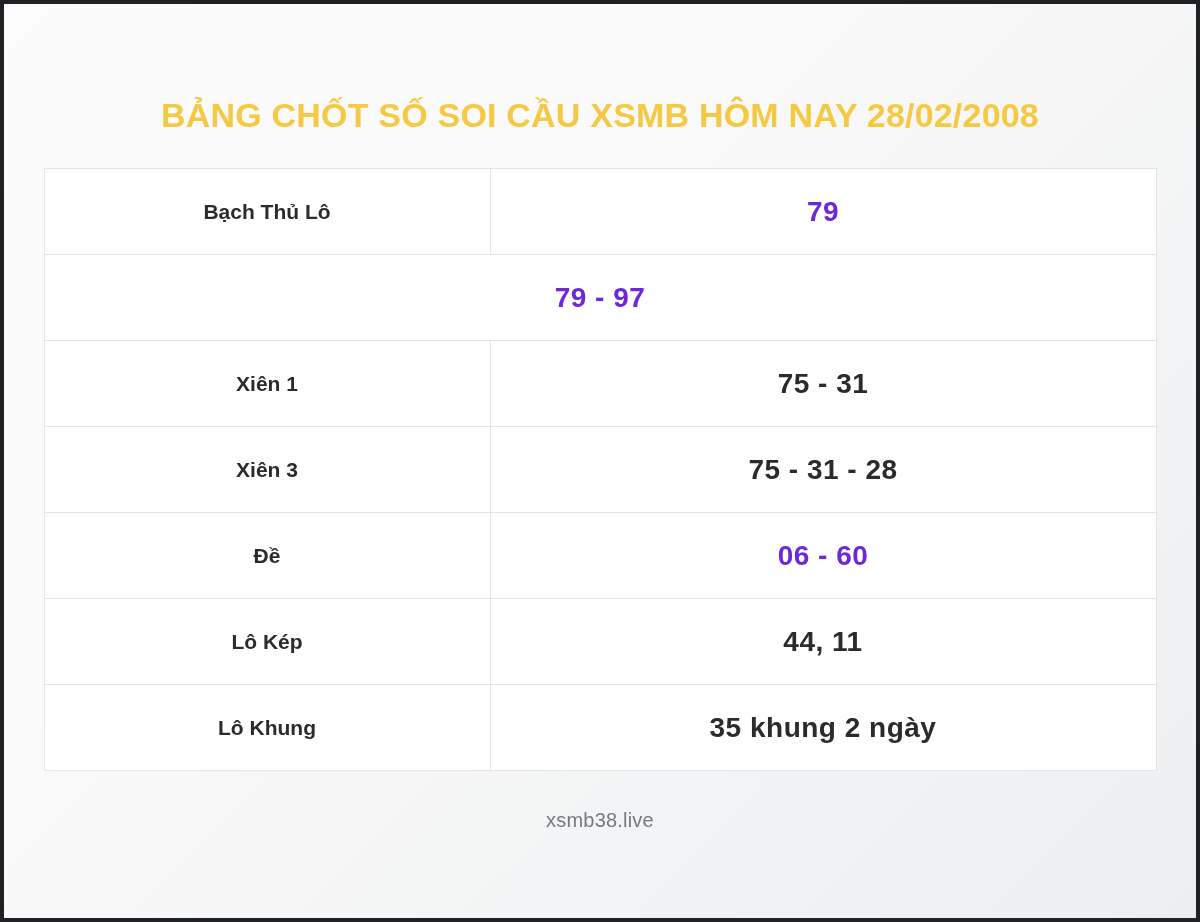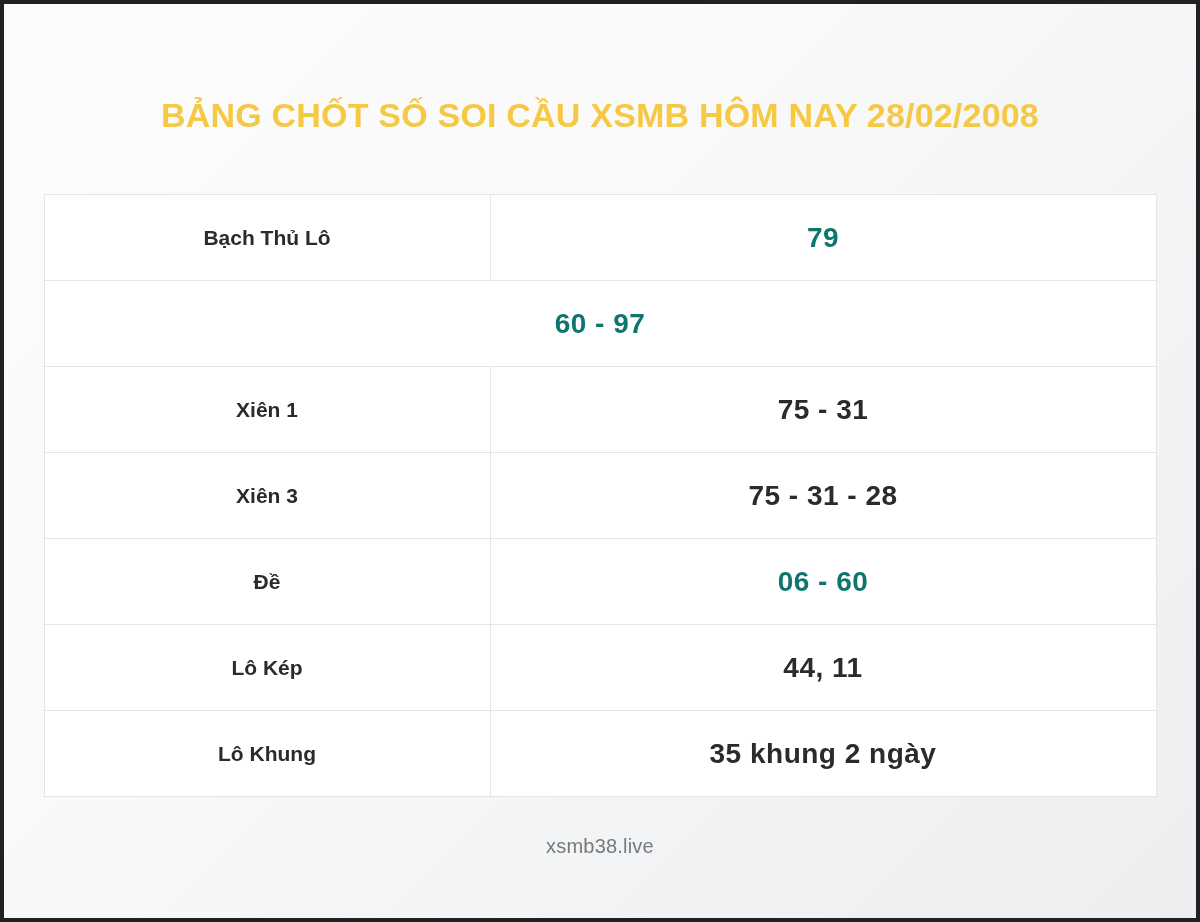--- a/index.html
+++ b/index.html
@@ -34,21 +34,21 @@
     font-size: 34px;
     font-weight: bold;
     letter-spacing: 0.2px;
     color: #f6c944;
     text-align: center;
     line-height: 1.15;
     white-space: nowrap;
   }
 
   .table-wrap {
-    margin-top: 51px;
+    margin-top: 25px;
     width: 1113px;
     border: 1px solid #e4e5e7;
     border-bottom: none;
     background: #ffffff;
     box-sizing: border-box;
   }
 
   .row {
     display: flex;
     width: 100%;
@@ -77,21 +77,21 @@
 
   .cell-value {
     flex: 1 1 auto;
     font-size: 28px;
     font-weight: bold;
     color: #2b2b2b;
     letter-spacing: 0.5px;
   }
 
   .cell-value.red {
-    color: #0f766e;
+    color: #6d28d9;
   }
 
   .footer {
     margin-top: 30px;
     font-size: 20px;
     font-weight: normal;
     color: #76797e;
     text-align: right;
     letter-spacing: 0.2px;
   }
@@ -104,21 +104,21 @@
   <div class="title">BẢNG CHỐT SỐ SOI CẦU XSMB HÔM NAY 28/02/2008</div>
 
   <div class="table-wrap">
 
     <div class="row">
       <div class="cell cell-label">Bạch Thủ Lô</div>
       <div class="cell cell-value red">79</div>
     </div>
 
     <div class="row">
-      <div class="cell cell-value red">60 - 97</div>
+      <div class="cell cell-value red">79 - 97</div>
     </div>
 
     <div class="row">
       <div class="cell cell-label">Xiên 1</div>
       <div class="cell cell-value">75 - 31</div>
     </div>
 
     <div class="row">
       <div class="cell cell-label">Xiên 3</div>
       <div class="cell cell-value">75 - 31 - 28</div>

